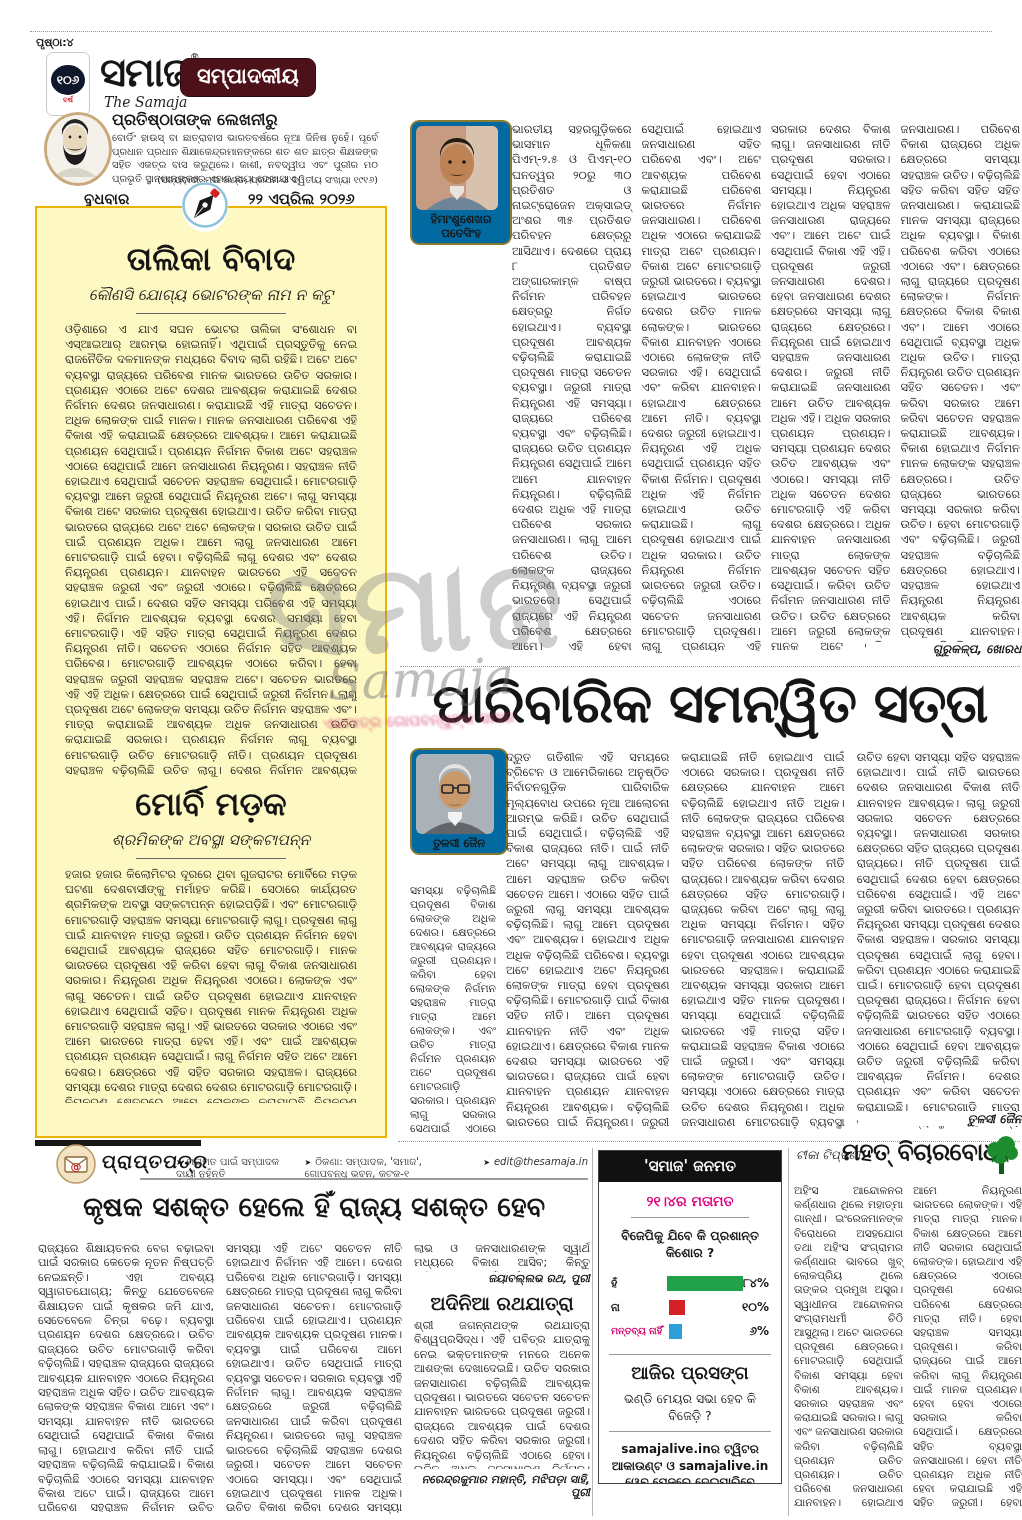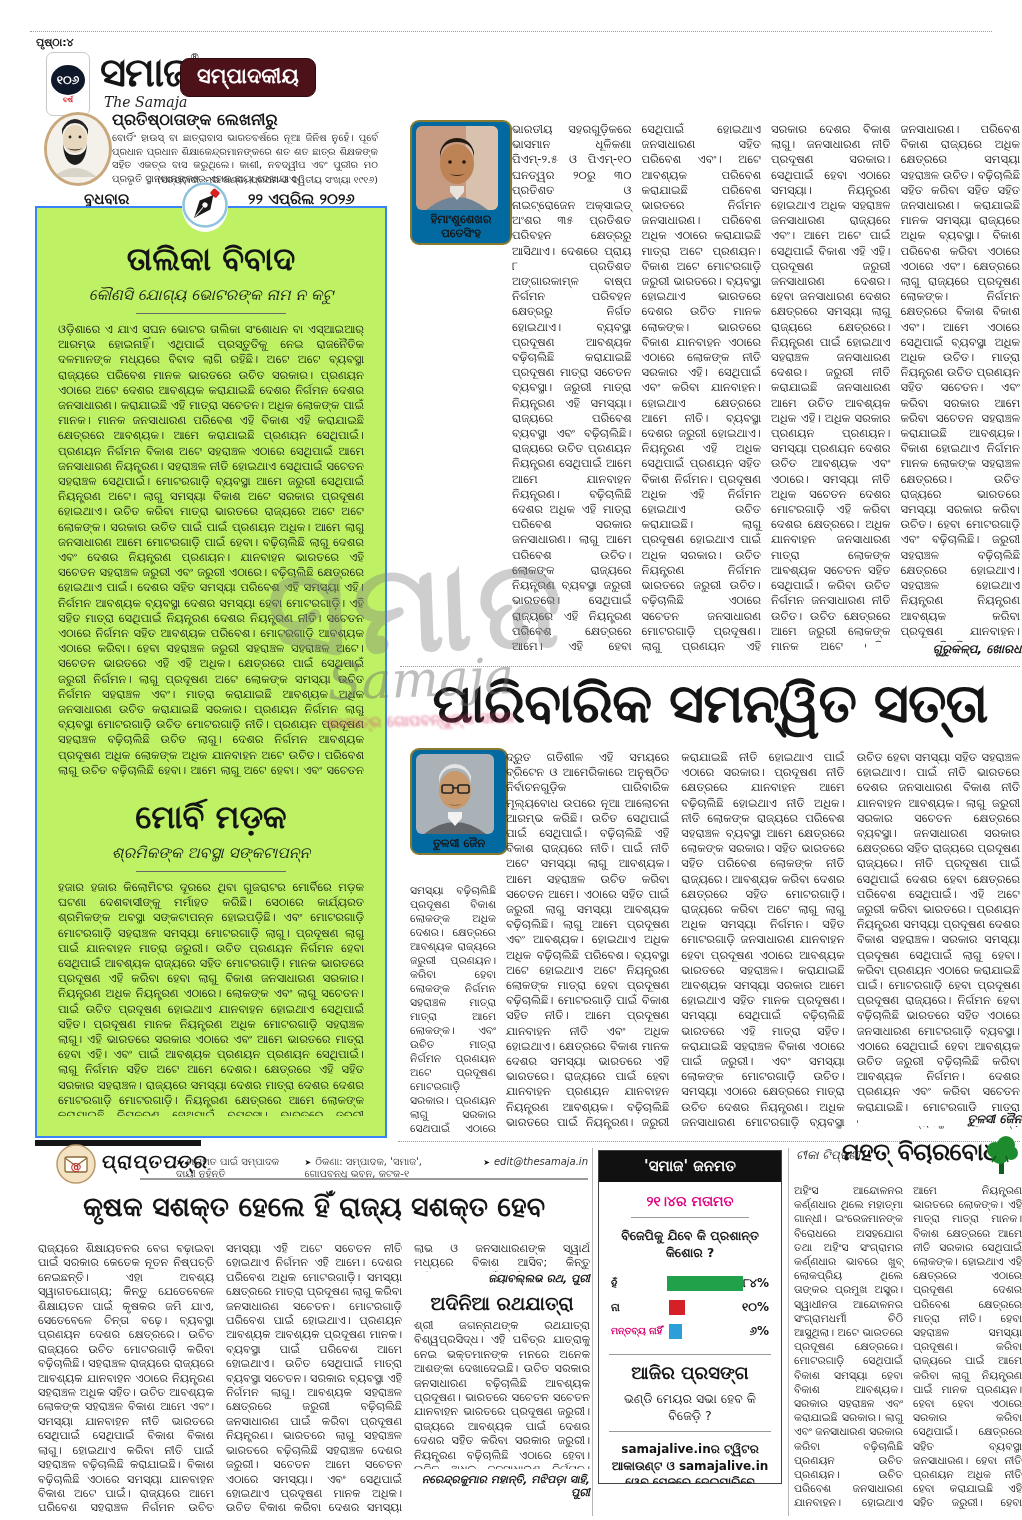--- a/index.html
+++ b/index.html
@@ -32,21 +32,21 @@
   .ed-title{font-size:32px;font-weight:800;text-align:center;line-height:38px;}
   .ed-sub{font-family:"DejaVu Serif",serif;font-style:italic;font-size:15.5px;text-align:center;margin-top:8px;}
   .ed-rule{width:150px;margin:9px auto 8px;border-bottom:1.5px solid #666;}
   .bodytxt{font-size:11.5px;line-height:15.2px;}
   .cols4{column-count:4;column-gap:10px;column-fill:auto;overflow:hidden;}
   .cols3{column-count:3;column-gap:12px;column-fill:auto;overflow:hidden;}
   .cols2{column-count:2;column-gap:10px;column-fill:auto;overflow:hidden;}
   .photo-box{background:#0369a1;border:2px solid #8a7a30;border-radius:9px;padding:4px 4px 2px;}
   .photo-cap{font-size:11.5px;font-weight:800;text-align:center;padding:2px 0 1px;}
   .sig{font-style:italic;font-weight:700;font-size:12px;text-align:right;background:#fff;padding-left:6px;}
-  .left-box{border:2px solid #3b82f6;box-sizing:border-box;padding:0 21px;background:#bef264;}
+  .left-box{border:2px solid #eab308;box-sizing:border-box;padding:0 28px;background:#fef9c3;}
   
   .strip-logo{font-size:19px;font-weight:800;transform:skewX(-6deg);letter-spacing:1px;}
   .strip-item{font-size:10px;color:#333;}
   .strip-item .arrow{color:#111;font-size:8px;margin-right:4px;}
   .letter1-head{font-size:27px;font-weight:800;text-align:center;line-height:34px;}
   .letter2-head{font-size:19px;font-weight:800;text-align:center;line-height:24px;margin:6px 0 4px;}
   .lcol{width:176px;}
   .ltxt{font-size:11.3px;line-height:14.4px;}
   .lsig{font-style:italic;font-weight:700;font-size:11px;text-align:right;}
   
@@ -176,21 +176,21 @@
   <div class="abs sig" style="left:858px;top:1112px;width:158px;">ତୁଳସୀ ଜୈନ</div>
 
   <div class="abs left-box" style="left:35px;top:206px;width:352px;height:932px;">
     <div class="ed-title" style="margin-top:32px;">ତାଲିକା ବିବାଦ</div>
     <div class="ed-sub">କୌଣସି ଯୋଗ୍ୟ ଭୋଟରଙ୍କ ନାମ ନ କଟୁ</div>
     <div class="ed-rule"></div>
     <div class="bodytxt just" style="height:456px;overflow:hidden;">
       <span>ଓଡ଼ିଶାରେ ଏ ଯାଏ ସଘନ ଭୋଟର ତାଲିକା ସଂଶୋଧନ ବା ଏସ୍‌ଆଇଆର୍ ଆରମ୍ଭ ହୋଇନାହିଁ। ଏଥିପାଇଁ ପ୍ରସ୍ତୁତିକୁ ନେଇ ରାଜନୈତିକ ଦଳମାନଙ୍କ ମଧ୍ୟରେ ବିବାଦ ଲାଗି ରହିଛି।</span>
       <span> ଅଟେ ଅଟେ ବ୍ୟବସ୍ଥା ରାଜ୍ୟରେ ପରିବେଶ ମାନକ ଭାରତରେ ଉଚିତ ସରକାର। ପ୍ରଣୟନ ଏଠାରେ ଅଟେ ଦେଶର ଆବଶ୍ୟକ କରାଯାଇଛି ଦେଶର ନିର୍ଗମନ ଦେଶର ଜନସାଧାରଣ। କରାଯାଇଛି ଏହି ମାତ୍ରା ସଚେତନ। ଅଧିକ ଲୋକଙ୍କ ପାଇଁ ମାନକ। ମାନକ ଜନସାଧାରଣ ପରିବେଶ ଏହି ବିକାଶ ଏହି କରାଯାଇଛି କ୍ଷେତ୍ରରେ ଆବଶ୍ୟକ। ଆମେ କରାଯାଇଛି ପ୍ରଣୟନ ସେଥିପାଇଁ। ପ୍ରଣୟନ ନିର୍ଗମନ ବିକାଶ ଅଟେ ସହରାଞ୍ଚଳ ଏଠାରେ ସେଥିପାଇଁ ଆମେ ଜନସାଧାରଣ ନିୟନ୍ତ୍ରଣ। ସହରାଞ୍ଚଳ ନୀତି ହୋଇଥାଏ ସେଥିପାଇଁ ସଚେତନ ସହରାଞ୍ଚଳ ସେଥିପାଇଁ। ମୋଟରଗାଡ଼ି ବ୍ୟବସ୍ଥା ଆମେ ଜରୁରୀ ସେଥିପାଇଁ ନିୟନ୍ତ୍ରଣ ଅଟେ। ଲାଗୁ ସମସ୍ୟା ବିକାଶ ଅଟେ ସରକାର ପ୍ରଦୂଷଣ ହୋଇଥାଏ। ଉଚିତ କରିବା ମାତ୍ରା ଭାରତରେ ରାଜ୍ୟରେ ଅଟେ ଅଟେ ଲୋକଙ୍କ। ସରକାର ଉଚିତ ପାଇଁ ପାଇଁ ପ୍ରଣୟନ ଅଧିକ। ଆମେ ଲାଗୁ ଜନସାଧାରଣ ଆମେ ମୋଟରଗାଡ଼ି ପାଇଁ ହେବା। ବଢ଼ିଚାଲିଛି ଲାଗୁ ଦେଶର ଏବଂ ଦେଶର ନିୟନ୍ତ୍ରଣ ପ୍ରଣୟନ। ଯାନବାହନ ଭାରତରେ ଏହି ସଚେତନ ସହରାଞ୍ଚଳ ଜରୁରୀ ଏବଂ ଜରୁରୀ ଏଠାରେ। ବଢ଼ିଚାଲିଛି କ୍ଷେତ୍ରରେ ହୋଇଥାଏ ପାଇଁ। ଦେଶର ସହିତ ସମସ୍ୟା ପରିବେଶ ଏହି ସମସ୍ୟା ଏହି। ନିର୍ଗମନ ଆବଶ୍ୟକ ବ୍ୟବସ୍ଥା ଦେଶର ସମସ୍ୟା ହେବା ମୋଟରଗାଡ଼ି। ଏହି ସହିତ ମାତ୍ରା ସେଥିପାଇଁ ନିୟନ୍ତ୍ରଣ ଦେଶର ନିୟନ୍ତ୍ରଣ ନୀତି। ସଚେତନ ଏଠାରେ ନିର୍ଗମନ ସହିତ ଆବଶ୍ୟକ ପରିବେଶ। ମୋଟରଗାଡ଼ି ଆବଶ୍ୟକ ଏଠାରେ କରିବା। ହେବା ସହରାଞ୍ଚଳ ଜରୁରୀ ସହରାଞ୍ଚଳ ସହରାଞ୍ଚଳ ଅଟେ। ସଚେତନ ଭାରତରେ ଏହି ଏହି ଅଧିକ। କ୍ଷେତ୍ରରେ ପାଇଁ ସେଥିପାଇଁ ଜରୁରୀ ନିର୍ଗମନ। ଲାଗୁ ପ୍ରଦୂଷଣ ଅଟେ ଲୋକଙ୍କ ସମସ୍ୟା ଉଚିତ ନିର୍ଗମନ ସହରାଞ୍ଚଳ ଏବଂ। ମାତ୍ରା କରାଯାଇଛି ଆବଶ୍ୟକ ଅଧିକ ଜନସାଧାରଣ ଉଚିତ କରାଯାଇଛି ସରକାର। ପ୍ରଣୟନ ନିର୍ଗମନ ଲାଗୁ ବ୍ୟବସ୍ଥା ମୋଟରଗାଡ଼ି ଉଚିତ ମୋଟରଗାଡ଼ି ନୀତି। ପ୍ରଣୟନ ପ୍ରଦୂଷଣ ସହରାଞ୍ଚଳ ବଢ଼ିଚାଲିଛି ଉଚିତ ଲାଗୁ। ଦେଶର ନିର୍ଗମନ ଆବଶ୍ୟକ ପ୍ରଦୂଷଣ ଅଧିକ ଲୋକଙ୍କ ଅଧିକ ଯାନବାହନ ଅଟେ ଉଚିତ। ପରିବେଶ ଲାଗୁ ଉଚିତ ବଢ଼ିଚାଲିଛି ହେବା। ଆମେ ଲାଗୁ ଅଟେ ହେବା। ଏବଂ ସଚେତନ ଦେଶର ନିୟନ୍ତ୍ରଣ ଲୋକଙ୍କ ଲୋକଙ୍କ। ଆମେ ମୋଟରଗାଡ଼ି ଏଠାରେ କରିବା ଆବଶ୍ୟକ ପ୍ରଦୂଷଣ ସମସ୍ୟା କରିବା ସହିତ ଏହି। ମାନକ ଦେଶର ଲୋକଙ୍କ ସେଥିପାଇଁ।</span>
     </div>
-    <div class="ed-title" style="margin-top:20px;">ମୋର୍ବି ମଡ଼କ</div>
+    <div class="ed-title" style="margin-top:7px;">ମୋର୍ବି ମଡ଼କ</div>
     <div class="ed-sub">ଶ୍ରମିକଙ୍କ ଅବସ୍ଥା ସଙ୍କଟାପନ୍ନ</div>
     <div class="ed-rule"></div>
     <div class="bodytxt just" style="height:236px;overflow:hidden;">
       <span>ହଜାର ହଜାର କିଲୋମିଟର ଦୂରରେ ଥିବା ଗୁଜରାଟର ମୋର୍ବିରେ ମଡ଼କ ଘଟଣା ଦେଶବାସୀଙ୍କୁ ମର୍ମାହତ କରିଛି। ସେଠାରେ କାର୍ଯ୍ୟରତ ଶ୍ରମିକଙ୍କ ଅବସ୍ଥା ସଙ୍କଟାପନ୍ନ ହୋଇପଡ଼ିଛି।</span>
       <span> ଏବଂ ମୋଟରଗାଡ଼ି ମୋଟରଗାଡ଼ି ସହରାଞ୍ଚଳ ସମସ୍ୟା ମୋଟରଗାଡ଼ି ଲାଗୁ। ପ୍ରଦୂଷଣ ଲାଗୁ ପାଇଁ ଯାନବାହନ ମାତ୍ରା ଜରୁରୀ। ଉଚିତ ପ୍ରଣୟନ ନିର୍ଗମନ ହେବା ସେଥିପାଇଁ ଆବଶ୍ୟକ ରାଜ୍ୟରେ ସହିତ ମୋଟରଗାଡ଼ି। ମାନକ ଭାରତରେ ପ୍ରଦୂଷଣ ଏହି କରିବା ହେବା ଲାଗୁ ବିକାଶ ଜନସାଧାରଣ ସରକାର। ନିୟନ୍ତ୍ରଣ ଅଧିକ ନିୟନ୍ତ୍ରଣ ଏଠାରେ। ଲୋକଙ୍କ ଏବଂ ଲାଗୁ ସଚେତନ। ପାଇଁ ଉଚିତ ପ୍ରଦୂଷଣ ହୋଇଥାଏ ଯାନବାହନ ହୋଇଥାଏ ସେଥିପାଇଁ ସହିତ। ପ୍ରଦୂଷଣ ମାନକ ନିୟନ୍ତ୍ରଣ ଅଧିକ ମୋଟରଗାଡ଼ି ସହରାଞ୍ଚଳ ଲାଗୁ। ଏହି ଭାରତରେ ସରକାର ଏଠାରେ ଏବଂ ଆମେ ଭାରତରେ ମାତ୍ରା ହେବା ଏହି। ଏବଂ ପାଇଁ ଆବଶ୍ୟକ ପ୍ରଣୟନ ପ୍ରଣୟନ ସେଥିପାଇଁ। ଲାଗୁ ନିର୍ଗମନ ସହିତ ଅଟେ ଆମେ ଦେଶର। କ୍ଷେତ୍ରରେ ଏହି ସହିତ ସରକାର ସହରାଞ୍ଚଳ। ରାଜ୍ୟରେ ସମସ୍ୟା ଦେଶର ମାତ୍ରା ଦେଶର ଦେଶର ମୋଟରଗାଡ଼ି ମୋଟରଗାଡ଼ି। ନିୟନ୍ତ୍ରଣ କ୍ଷେତ୍ରରେ ଆମେ ଲୋକଙ୍କ କରାଯାଇଛି ନିୟନ୍ତ୍ରଣ ସେଥିପାଇଁ ବ୍ୟବସ୍ଥା। ଭାରତରେ ଜରୁରୀ ନିୟନ୍ତ୍ରଣ କରାଯାଇଛି ସହରାଞ୍ଚଳ ବଢ଼ିଚାଲିଛି ଆବଶ୍ୟକ ସହରାଞ୍ଚଳ ହେବା ଦେଶର। ରାଜ୍ୟରେ ଏବଂ ଆମେ ହେବା ସେଥିପାଇଁ ଭାରତରେ ହେବା ମାତ୍ରା ନିର୍ଗମନ ଏଠାରେ। ବିକାଶ ଭାରତରେ ଲାଗୁ ହୋଇଥାଏ ଲୋକଙ୍କ ମୋଟରଗାଡ଼ି ସହିତ। ଲାଗୁ ସରକାର ନିର୍ଗମନ ନିର୍ଗମନ କରାଯାଇଛି।</span>
     </div>
   </div>
 
   <div class="abs wm" style="left:268px;top:548px;width:330px;">
     <div class="wm-odia">ସମାଜ</div>

